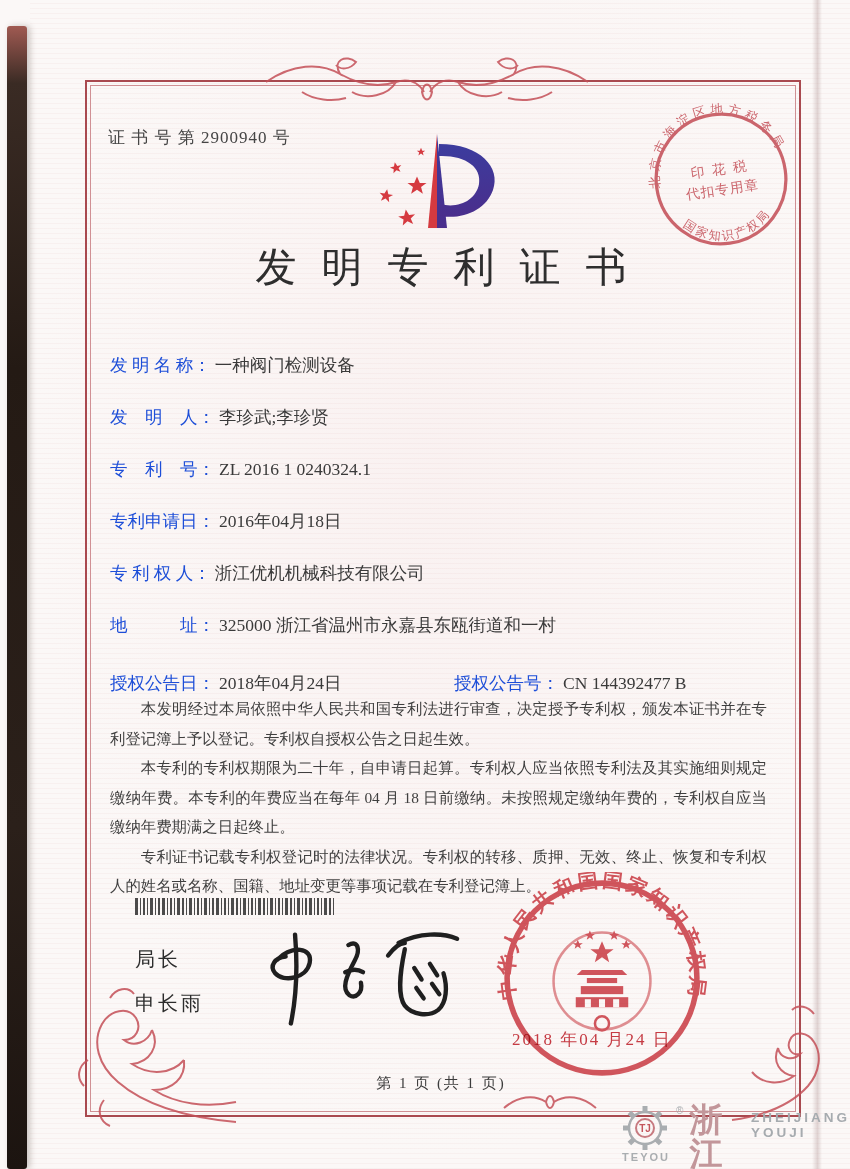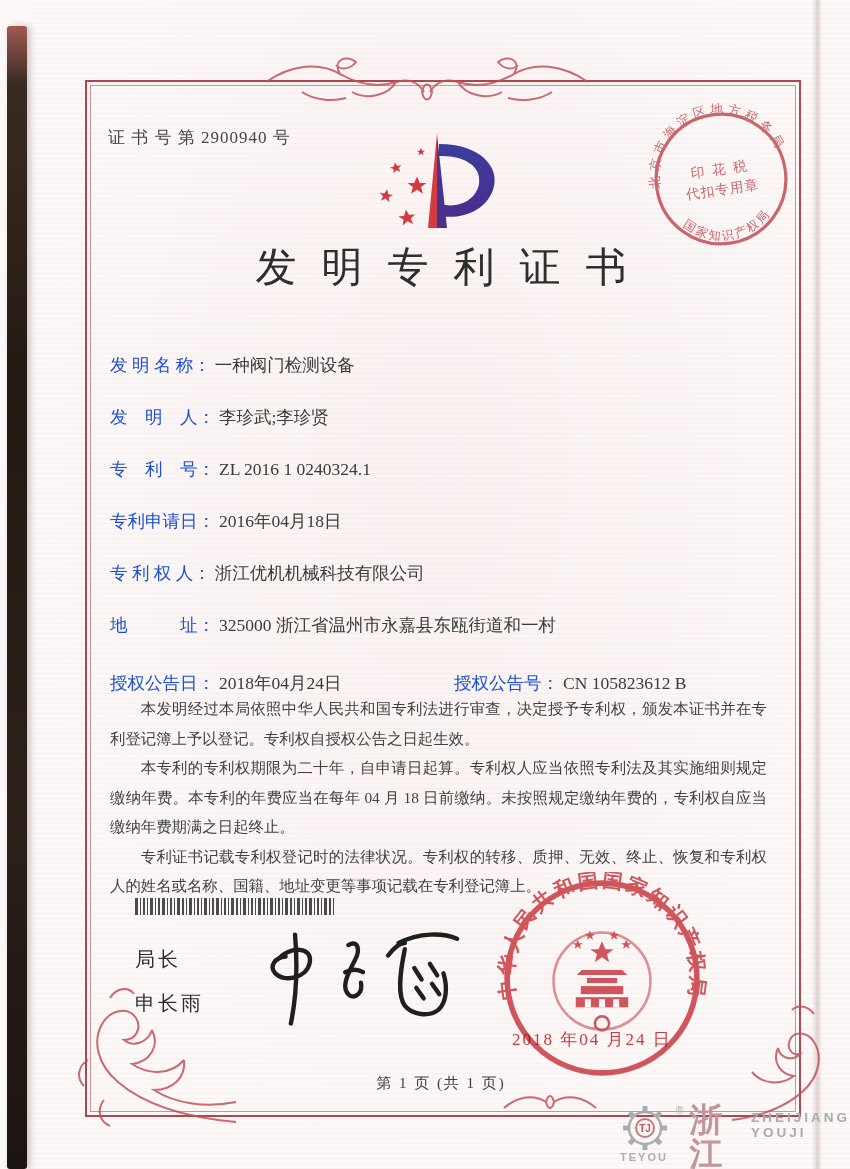--- a/index.html
+++ b/index.html
@@ -37,21 +37,21 @@
   .director .name{margin-top:17px;}
   .signature{position:absolute;left:248px;top:926px;width:230px;height:105px;z-index:4;}
   .office-seal{position:absolute;left:496px;top:872px;width:212px;height:212px;z-index:4;
     opacity:.92;mix-blend-mode:multiply;}
   .seal-date{position:absolute;left:512px;top:1028px;width:190px;z-index:5;font-size:17px;
     color:#c93d46;letter-spacing:2px;white-space:nowrap;mix-blend-mode:multiply;}
   .footer{position:absolute;left:85px;top:1074px;width:712px;z-index:3;text-align:center;
     font-size:15px;color:#3c3c3c;letter-spacing:2px;}
   .wm{position:absolute;left:620px;top:1103px;z-index:7;display:flex;align-items:flex-start;gap:6px;
     font-family:"Liberation Sans","DejaVu Sans",sans-serif;}
-  .wm .gearcol{display:flex;flex-direction:column;align-items:flex-start;width:58px;}
+  .wm .gearcol{display:flex;flex-direction:column;align-items:flex-end;width:58px;}
   .wm .teyou{font-size:11px;color:#a9adb0;letter-spacing:2px;margin-top:-2px;font-weight:bold;}
   .wm .reg{font-size:10px;color:#a9adb0;margin-top:2px;}
   .wm .txtcol{display:flex;flexd:column;}
   .wm .cn{font-size:33px;font-weight:bold;color:#c2969a;letter-spacing:5px;line-height:34px;
     font-family:"Liberation Serif","DejaVu Serif",serif;}
   .wm .en{font-size:13.5px;font-weight:bold;color:#a6abaf;letter-spacing:3px;margin-top:7px;}
   .seal-stroke{stroke:#c9545d;fill:none;}
   .vine{stroke:#c45058;fill:none;stroke-width:2;opacity:.85;}
 </style>
 </head>
@@ -154,21 +154,21 @@
     <div class="field-row">
       <span class="f-label">专利申请日：</span><span class="f-value">2016年04月18日</span>
     </div>
     <div class="field-row">
       <span class="f-label">专 利 权 人：</span><span class="f-value">浙江优机机械科技有限公司</span>
     </div>
     <div class="field-row">
       <span class="f-label">地　　　址：</span><span class="f-value">325000 浙江省温州市永嘉县东瓯街道和一村</span>
     </div>
     <div class="field-row">
-      <span class="grant-a"><span class="f-label">授权公告日：</span><span class="f-value">2018年04月24日</span></span><span><span class="f-label">授权公告号：</span><span class="f-value">CN 105823612 B</span></span>
+      <span class="grant-a"><span class="f-label">授权公告日：</span><span class="f-value">2018年04月24日</span></span><span><span class="f-label">授权公告号：</span><span class="f-value">CN 144392477 B</span></span>
     </div>
   </div>
 
   <div class="paras">
     <p>本发明经过本局依照中华人民共和国专利法进行审查，决定授予专利权，颁发本证书并在专利登记簿上予以登记。专利权自授权公告之日起生效。</p>
     <p>本专利的专利权期限为二十年，自申请日起算。专利权人应当依照专利法及其实施细则规定缴纳年费。本专利的年费应当在每年 04 月 18 日前缴纳。未按照规定缴纳年费的，专利权自应当缴纳年费期满之日起终止。</p>
     <p>专利证书记载专利权登记时的法律状况。专利权的转移、质押、无效、终止、恢复和专利权人的姓名或名称、国籍、地址变更等事项记载在专利登记簿上。</p>
   </div>
 
   <svg class="barcode" viewBox="0 0 200 17" preserveAspectRatio="none">

